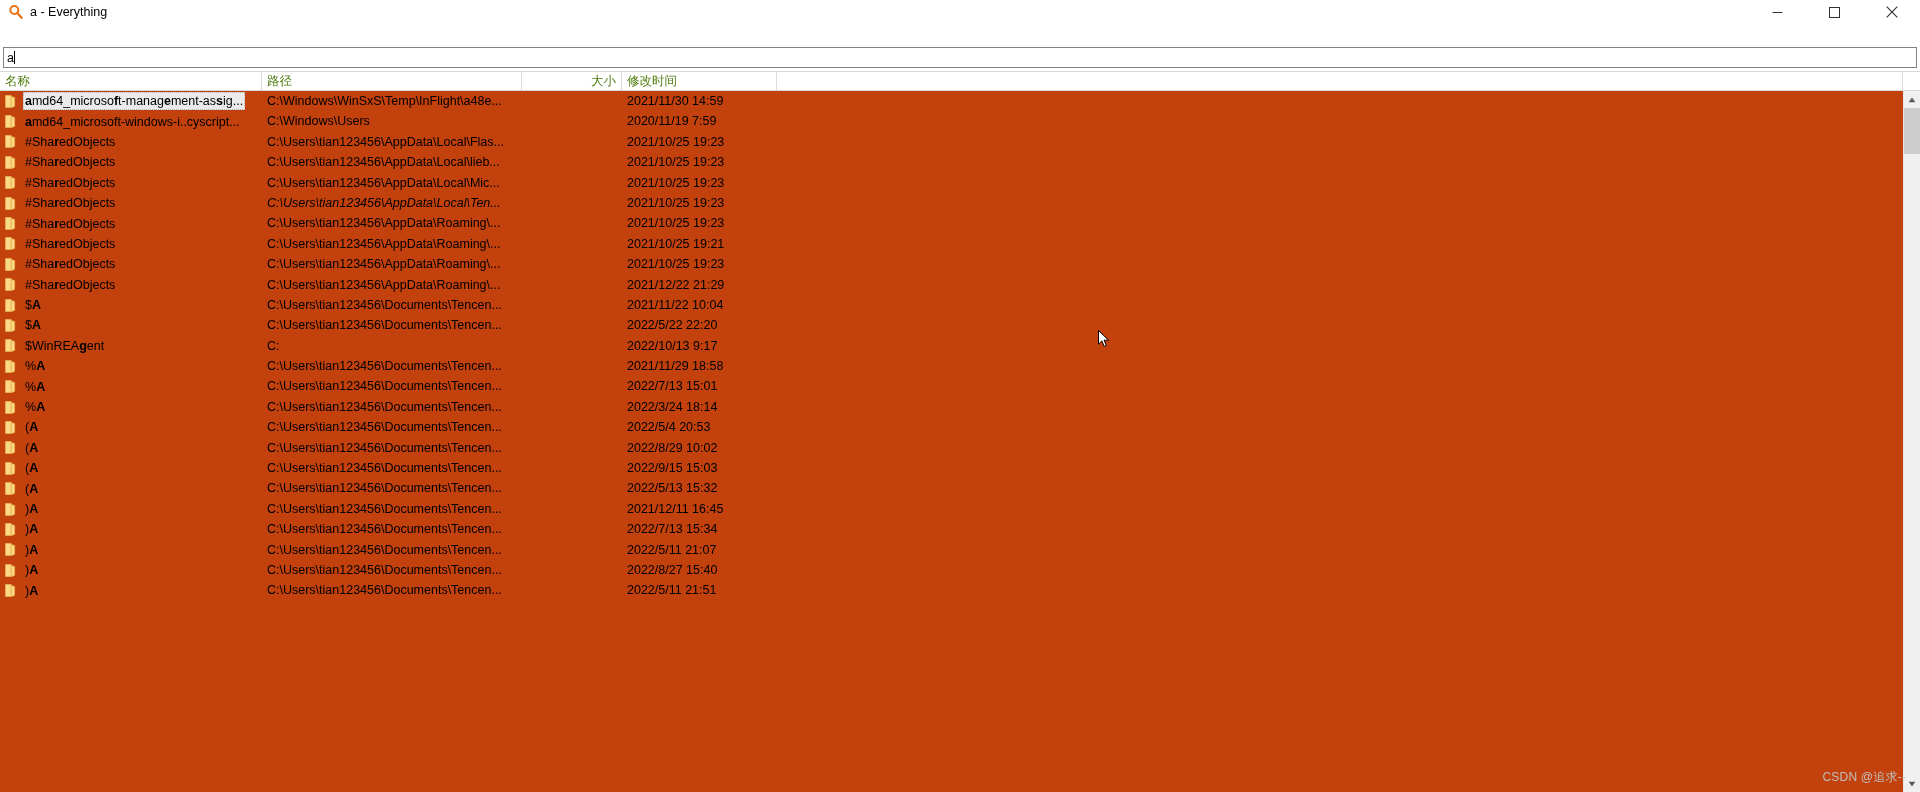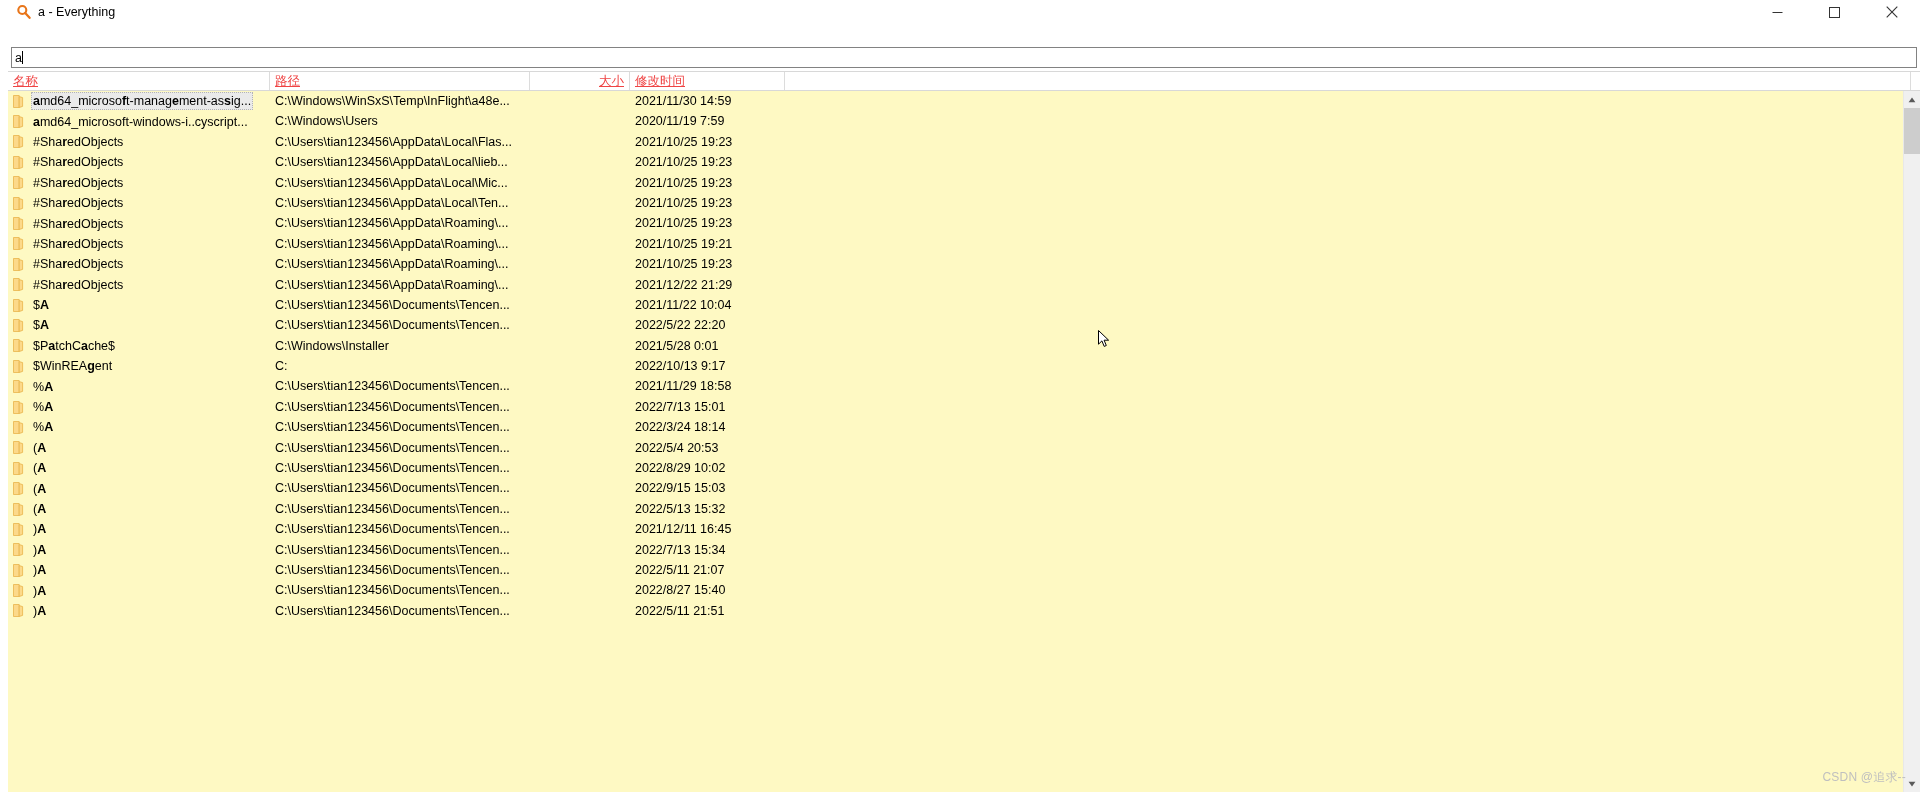--- a/index.html
+++ b/index.html
@@ -10,21 +10,20 @@
     background: #ffffff;
     font-family: "Liberation Sans", "DejaVu Sans", sans-serif;
   }
   .window {
     width: 1920px;
     height: 792px;
     display: flex;
     flex-direction: column;
     background: #ffffff;
     position: relative;
-    padding-left: 8px;
   }
 
   
   .titlebar {
     height: 24px;
     display: flex;
     align-items: center;
     background: #ffffff;
     flex: 0 0 24px;
     padding-left: 8px;
@@ -113,40 +112,39 @@
 
   
   .header-row {
     flex: 0 0 19px;
     display: flex;
     background: #ffffff;
     border-top: 1px solid #d8d8d8;
     border-bottom: 1px solid #d8d8d8;
     position: relative;
     font-size: 12.5px;
-    color: #ef4444;
-    text-decoration: underline;
+    color: #4d7c0f;
   }
   .hcell {
     height: 18px;
     line-height: 18px;
     padding: 0 5px;
     border-right: 1px solid #dcdcdc;
     white-space: nowrap;
     overflow: hidden;
     cursor: default;
   }
   .hcell.align-right { text-align: right; }
 
   
   .list-area {
     flex: 1 1 auto;
     position: relative;
     overflow: hidden;
-    background: #fef9c3;
+    background: #c2410c;
     display: flex;
   }
   .list-body {
     flex: 1 1 auto;
     position: relative;
     overflow: hidden;
   }
   .row {
     height: 20.4px;
     display: flex;
@@ -379,21 +377,21 @@
         <div class="row">
           <div class="cell name" style="width: 262px; flex: 0 0 262px;">
             <span class="folder-icon">
               <svg width="11" height="13" viewBox="0 0 11 13">
                 <path d="M0.5 0.5 L6.2 0.5 L6.2 12.5 L0.5 12.5 Z" fill="#fcd98a" stroke="#e8b44a" stroke-width="0.8"></path>
                 <path d="M6.2 1.6 L9.6 2.6 L9.6 11.4 L6.2 12.5 Z" fill="#fcd98a" stroke="#e8b44a" stroke-width="0.8"></path>
               </svg>
             </span>
             <span class="name-label">#Sha<b class="match">r</b>edObjects</span>
           </div>
-          <div class="cell path" style="width: 260px; flex: 0 0 260px;">C:\Users\tian123456\AppData\Local\Ten...</div>
+          <div class="cell path" style="width: 260px; flex: 0 0 260px; font-style: italic;">C:\Users\tian123456\AppData\Local\Ten...</div>
           <div class="cell size" style="width: 100px; flex: 0 0 100px;"></div>
           <div class="cell modified" style="width: 155px; flex: 0 0 155px;">2021/10/25 19:23</div>
         </div>
         <div class="row">
           <div class="cell name" style="width: 262px; flex: 0 0 262px;">
             <span class="folder-icon">
               <svg width="11" height="13" viewBox="0 0 11 13">
                 <path d="M0.5 0.5 L6.2 0.5 L6.2 12.5 L0.5 12.5 Z" fill="#fcd98a" stroke="#e8b44a" stroke-width="0.8"></path>
                 <path d="M6.2 1.6 L9.6 2.6 L9.6 11.4 L6.2 12.5 Z" fill="#fcd98a" stroke="#e8b44a" stroke-width="0.8"></path>
               </svg>
@@ -466,34 +464,20 @@
               <svg width="11" height="13" viewBox="0 0 11 13">
                 <path d="M0.5 0.5 L6.2 0.5 L6.2 12.5 L0.5 12.5 Z" fill="#fcd98a" stroke="#e8b44a" stroke-width="0.8"></path>
                 <path d="M6.2 1.6 L9.6 2.6 L9.6 11.4 L6.2 12.5 Z" fill="#fcd98a" stroke="#e8b44a" stroke-width="0.8"></path>
               </svg>
             </span>
             <span class="name-label">$<b class="match">A</b></span>
           </div>
           <div class="cell path" style="width: 260px; flex: 0 0 260px;">C:\Users\tian123456\Documents\Tencen...</div>
           <div class="cell size" style="width: 100px; flex: 0 0 100px;"></div>
           <div class="cell modified" style="width: 155px; flex: 0 0 155px;">2022/5/22 22:20</div>
-        </div>
-        <div class="row">
-          <div class="cell name" style="width: 262px; flex: 0 0 262px;">
-            <span class="folder-icon">
-              <svg width="11" height="13" viewBox="0 0 11 13">
-                <path d="M0.5 0.5 L6.2 0.5 L6.2 12.5 L0.5 12.5 Z" fill="#fcd98a" stroke="#e8b44a" stroke-width="0.8"></path>
-                <path d="M6.2 1.6 L9.6 2.6 L9.6 11.4 L6.2 12.5 Z" fill="#fcd98a" stroke="#e8b44a" stroke-width="0.8"></path>
-              </svg>
-            </span>
-            <span class="name-label">$P<b class="match">a</b>tchC<b class="match">a</b>che$</span>
-          </div>
-          <div class="cell path" style="width: 260px; flex: 0 0 260px;">C:\Windows\Installer</div>
-          <div class="cell size" style="width: 100px; flex: 0 0 100px;"></div>
-          <div class="cell modified" style="width: 155px; flex: 0 0 155px;">2021/5/28 0:01</div>
         </div>
         <div class="row">
           <div class="cell name" style="width: 262px; flex: 0 0 262px;">
             <span class="folder-icon">
               <svg width="11" height="13" viewBox="0 0 11 13">
                 <path d="M0.5 0.5 L6.2 0.5 L6.2 12.5 L0.5 12.5 Z" fill="#fcd98a" stroke="#e8b44a" stroke-width="0.8"></path>
                 <path d="M6.2 1.6 L9.6 2.6 L9.6 11.4 L6.2 12.5 Z" fill="#fcd98a" stroke="#e8b44a" stroke-width="0.8"></path>
               </svg>
             </span>
             <span class="name-label">$WinREA<b class="match">g</b>ent</span>

